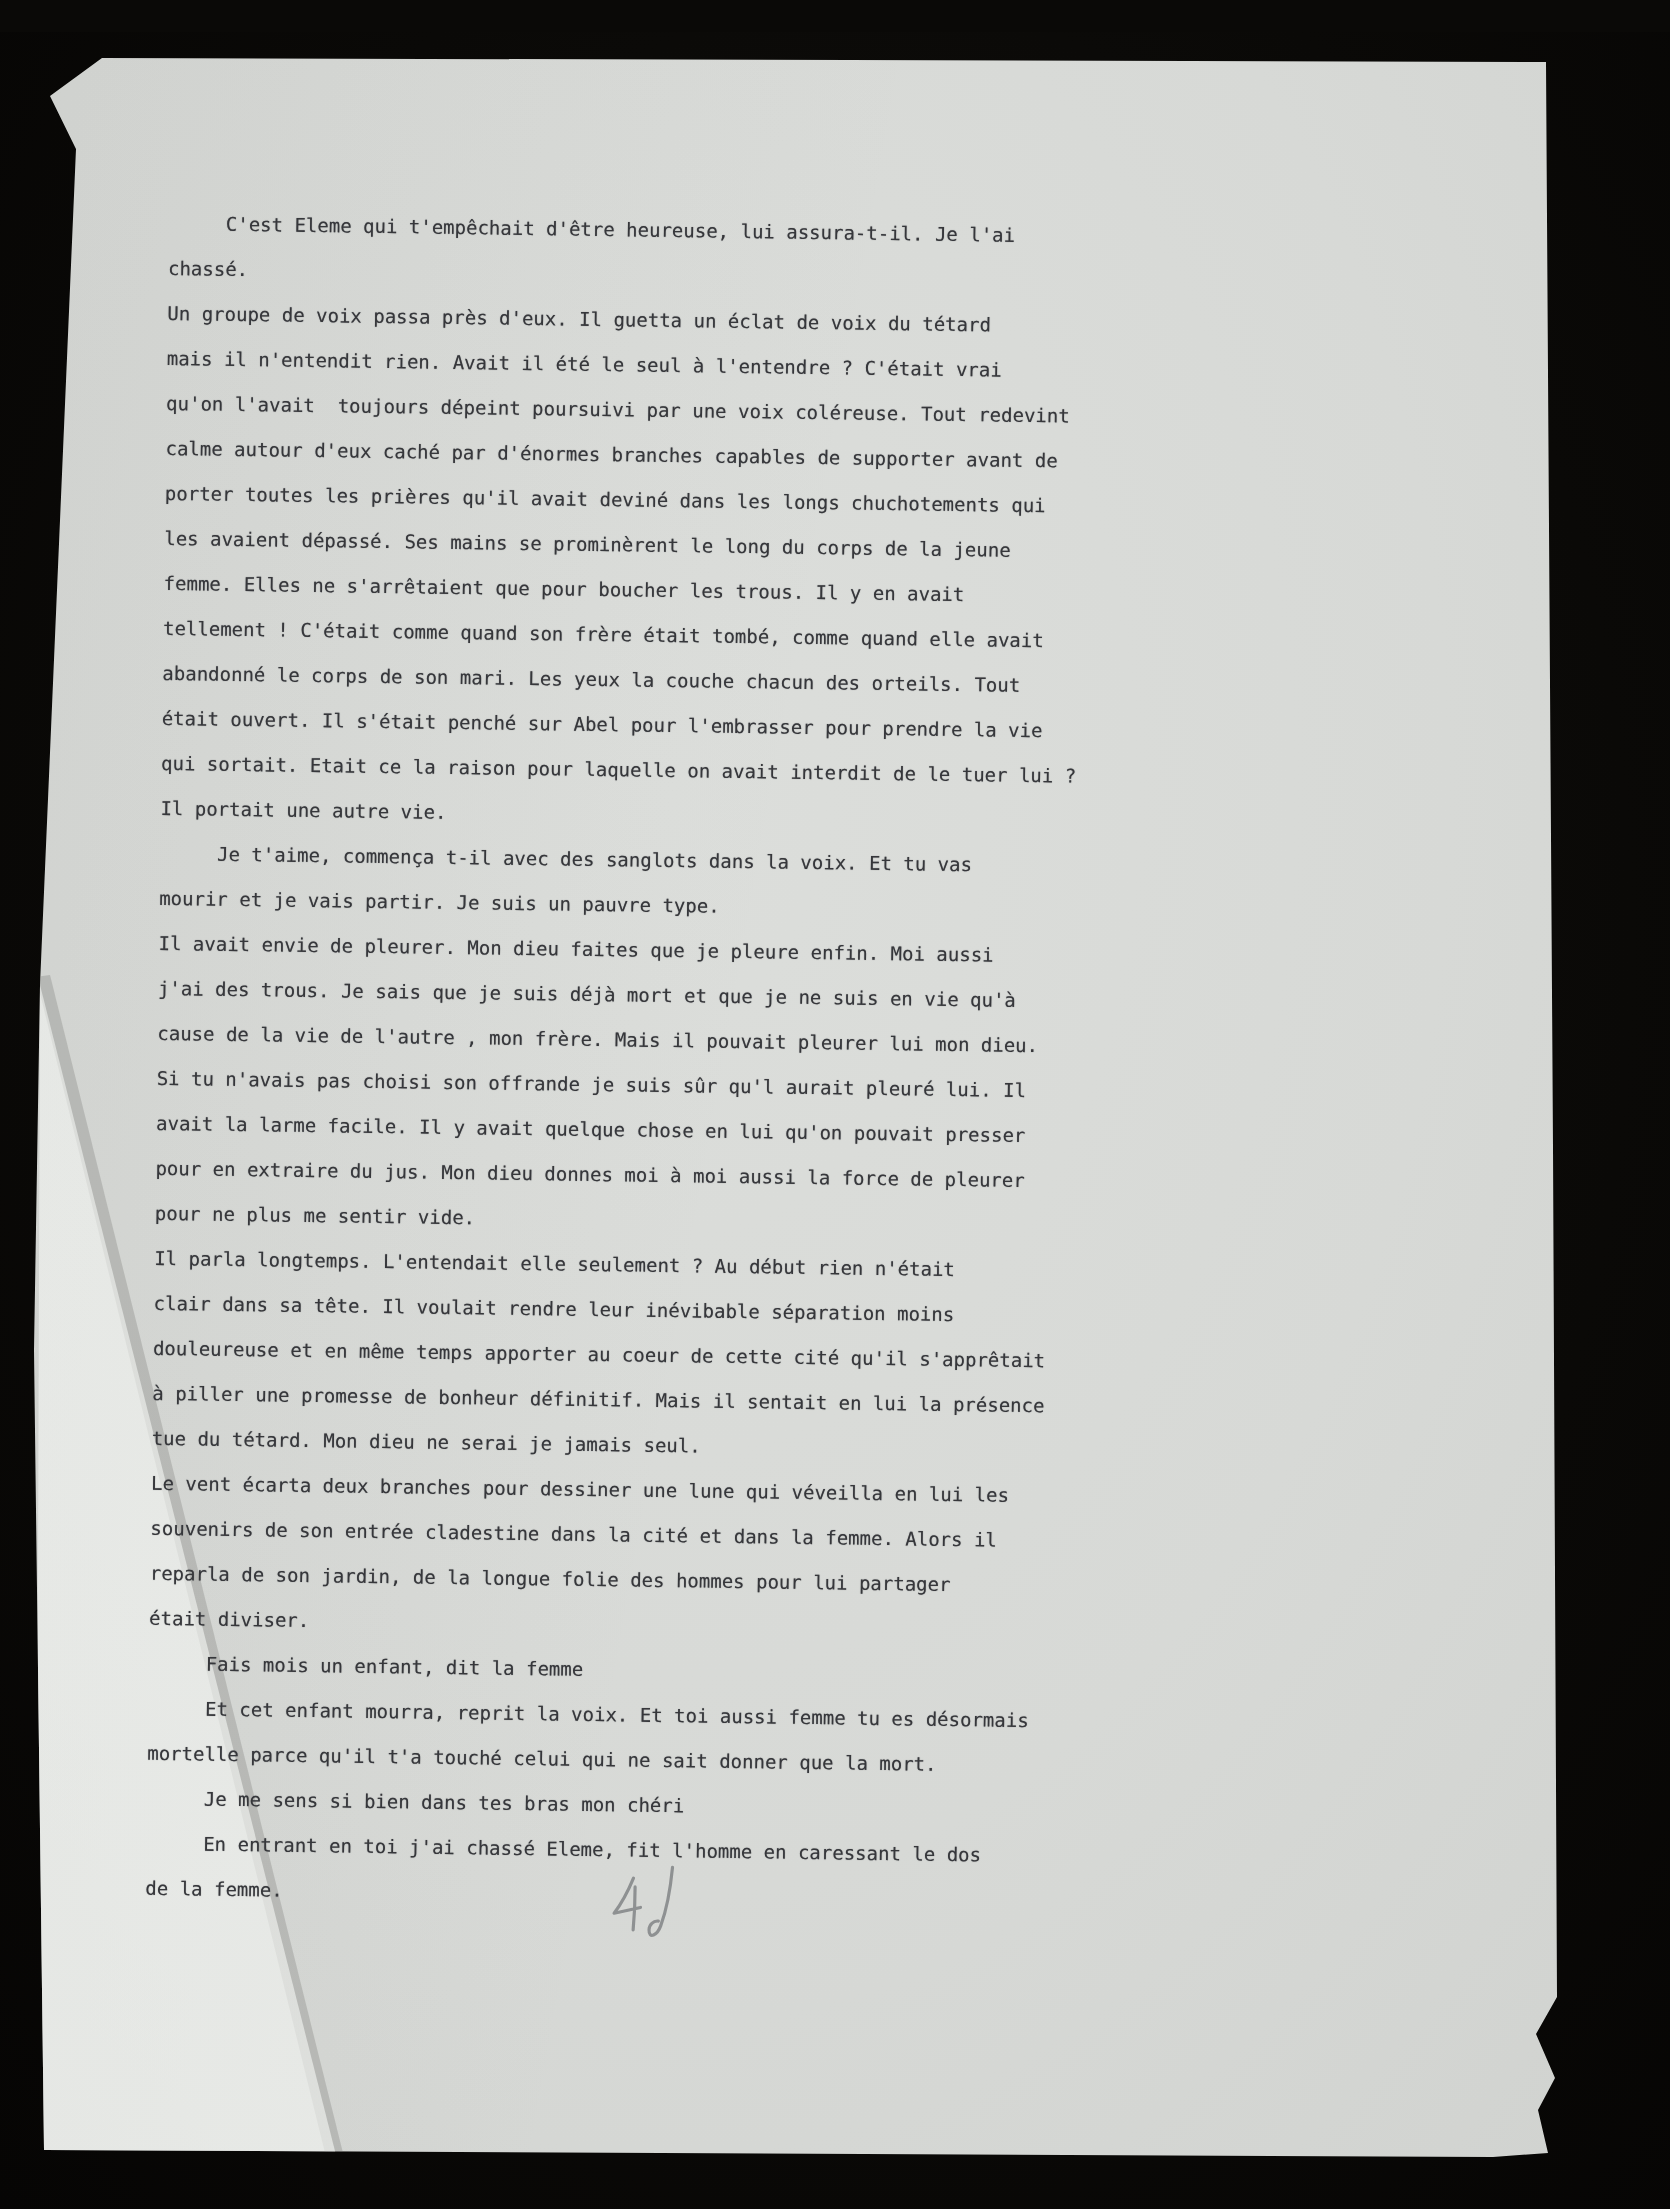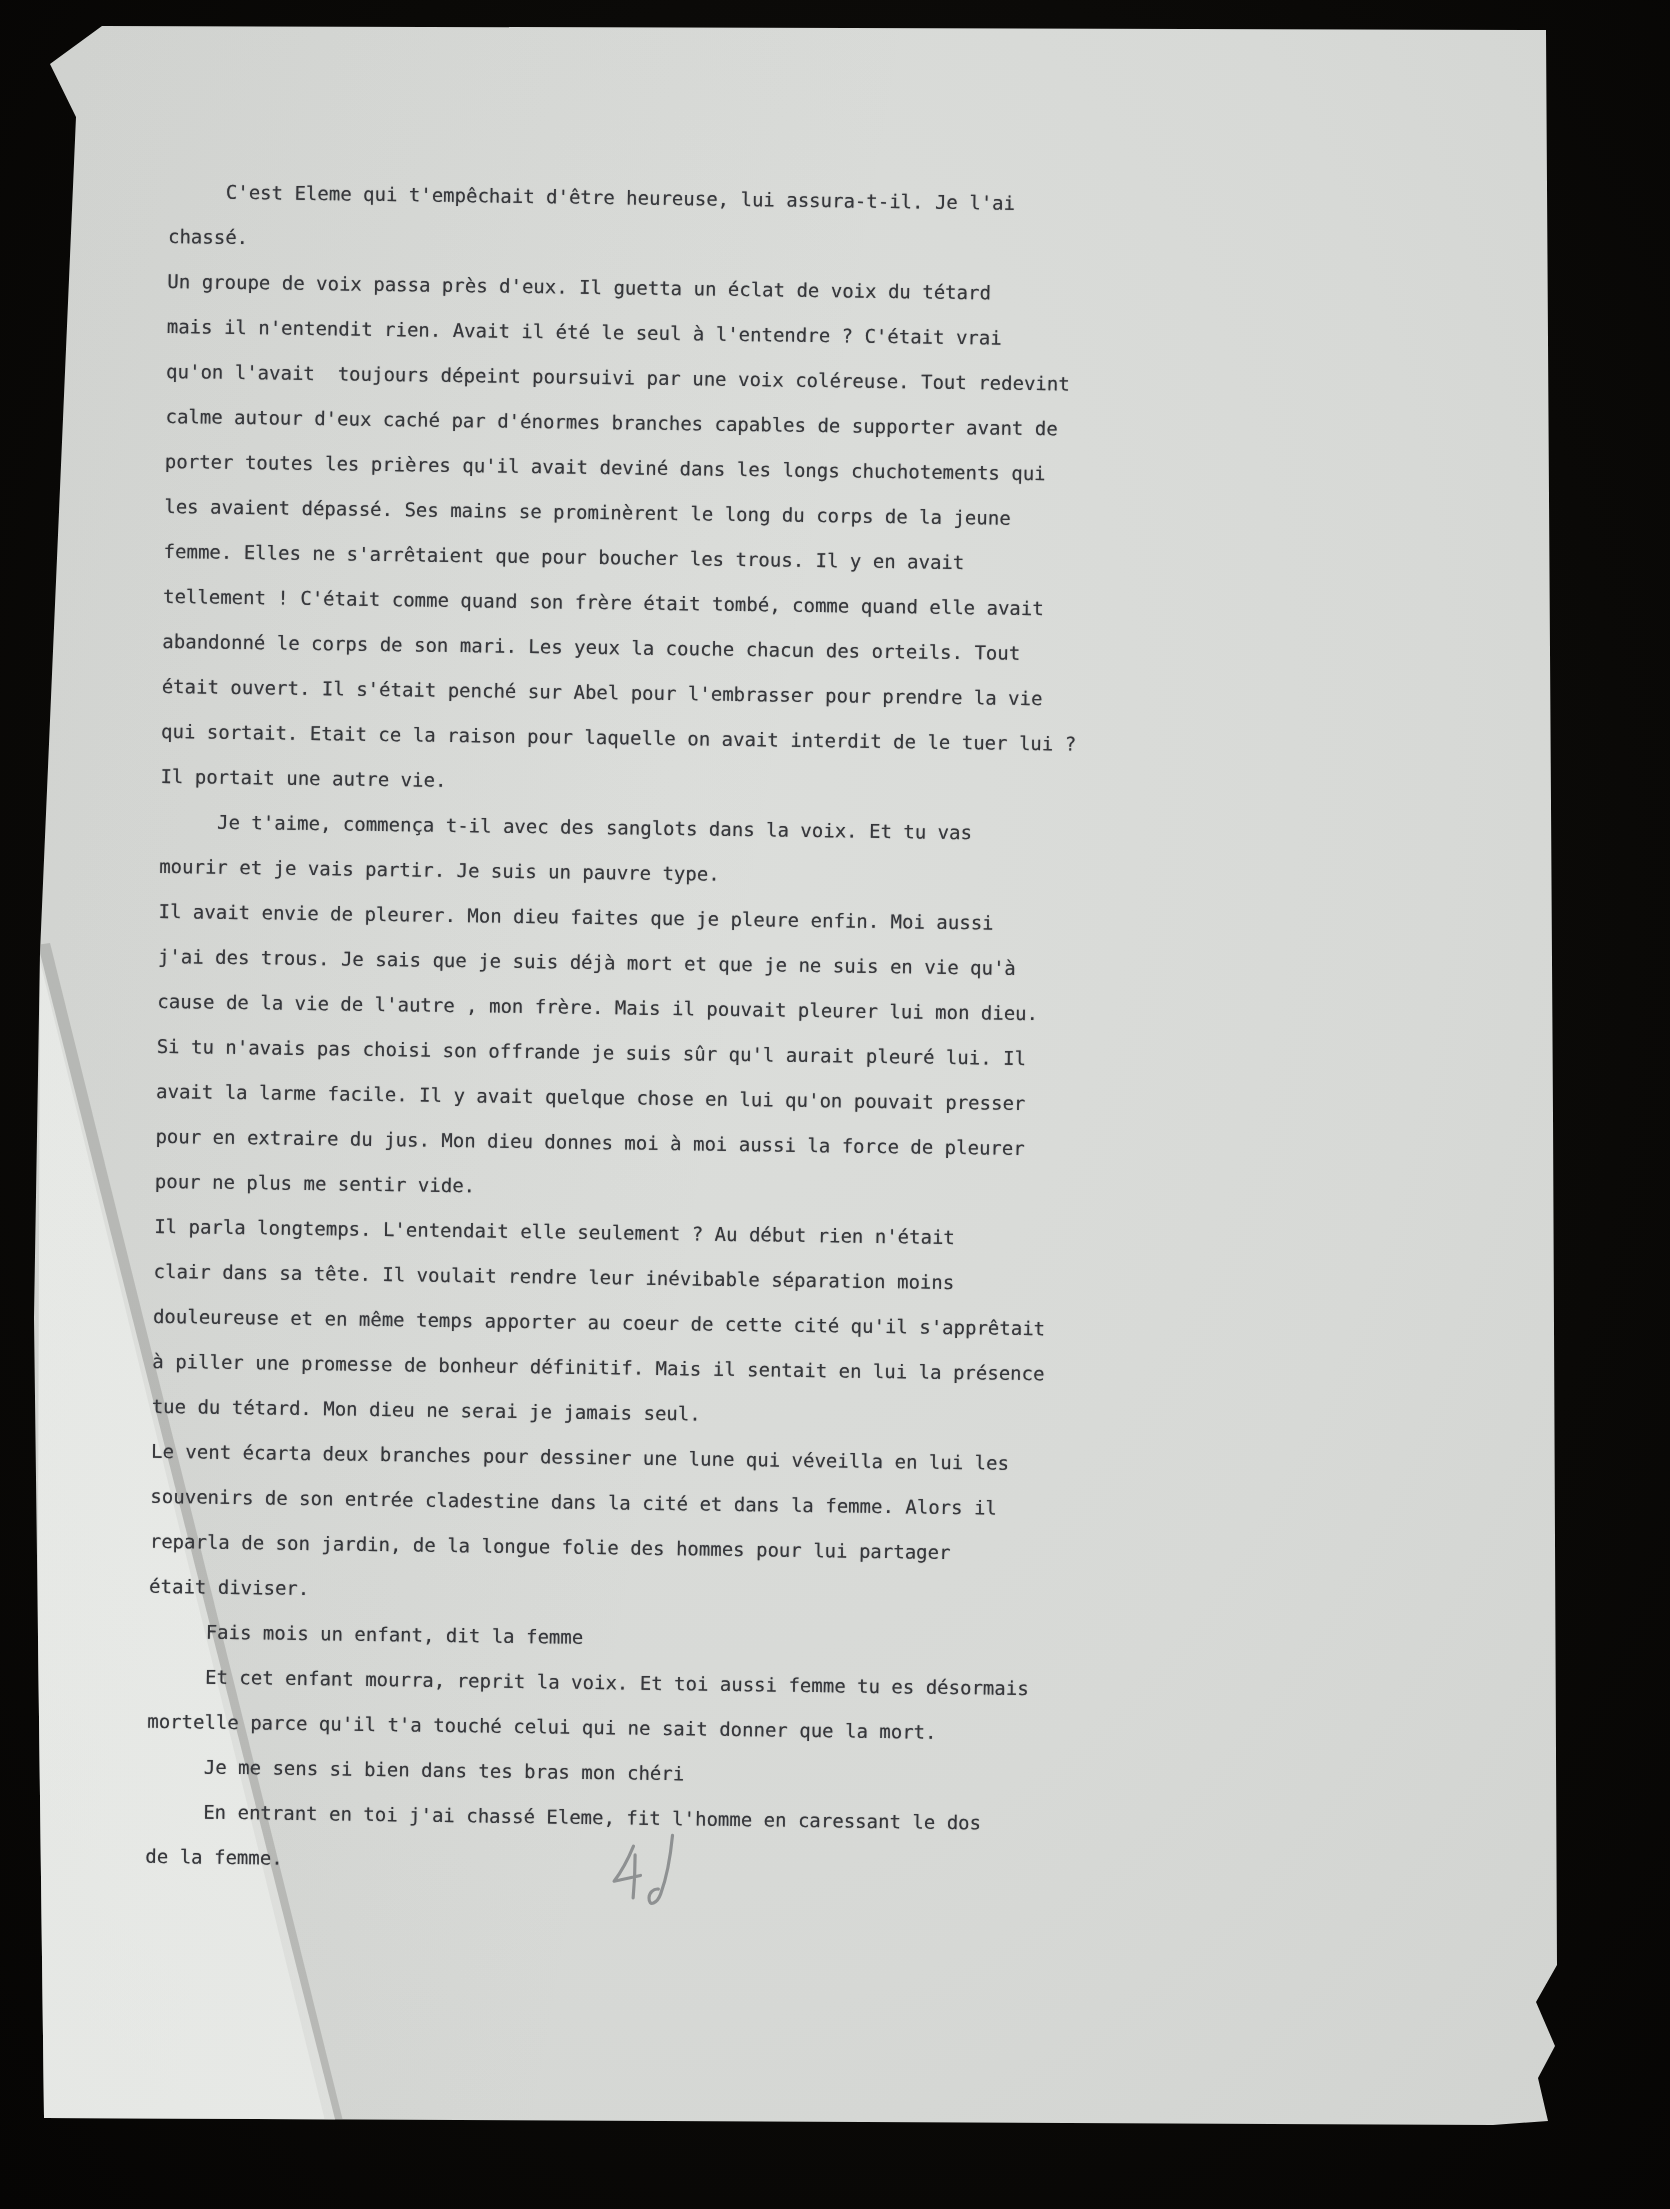--- a/index.html
+++ b/index.html
@@ -7,20 +7,21 @@
     padding: 0;
     width: 1671px;
     height: 2210px;
     background: #0a0907;
     overflow: hidden;
   }
   .photo {
     position: absolute;
     inset: 0;
     background: radial-gradient(ellipse at 52% 42%, #11100e 0%, #0a0907 62%, #060504 100%);
+    margin-top: 32px;
   }
   .paper {
     position: absolute;
     inset: 0;
     clip-path: polygon(
       102px 26px, 1546px 30px, 1553px 1114px, 1557px 1965px,
       1536px 2002px, 1555px 2046px, 1538px 2078px, 1548px 2121px,
       1493px 2125px, 44px 2118px, 34px 1318px, 40px 953px,
       76px 117px, 50px 64px
     );

